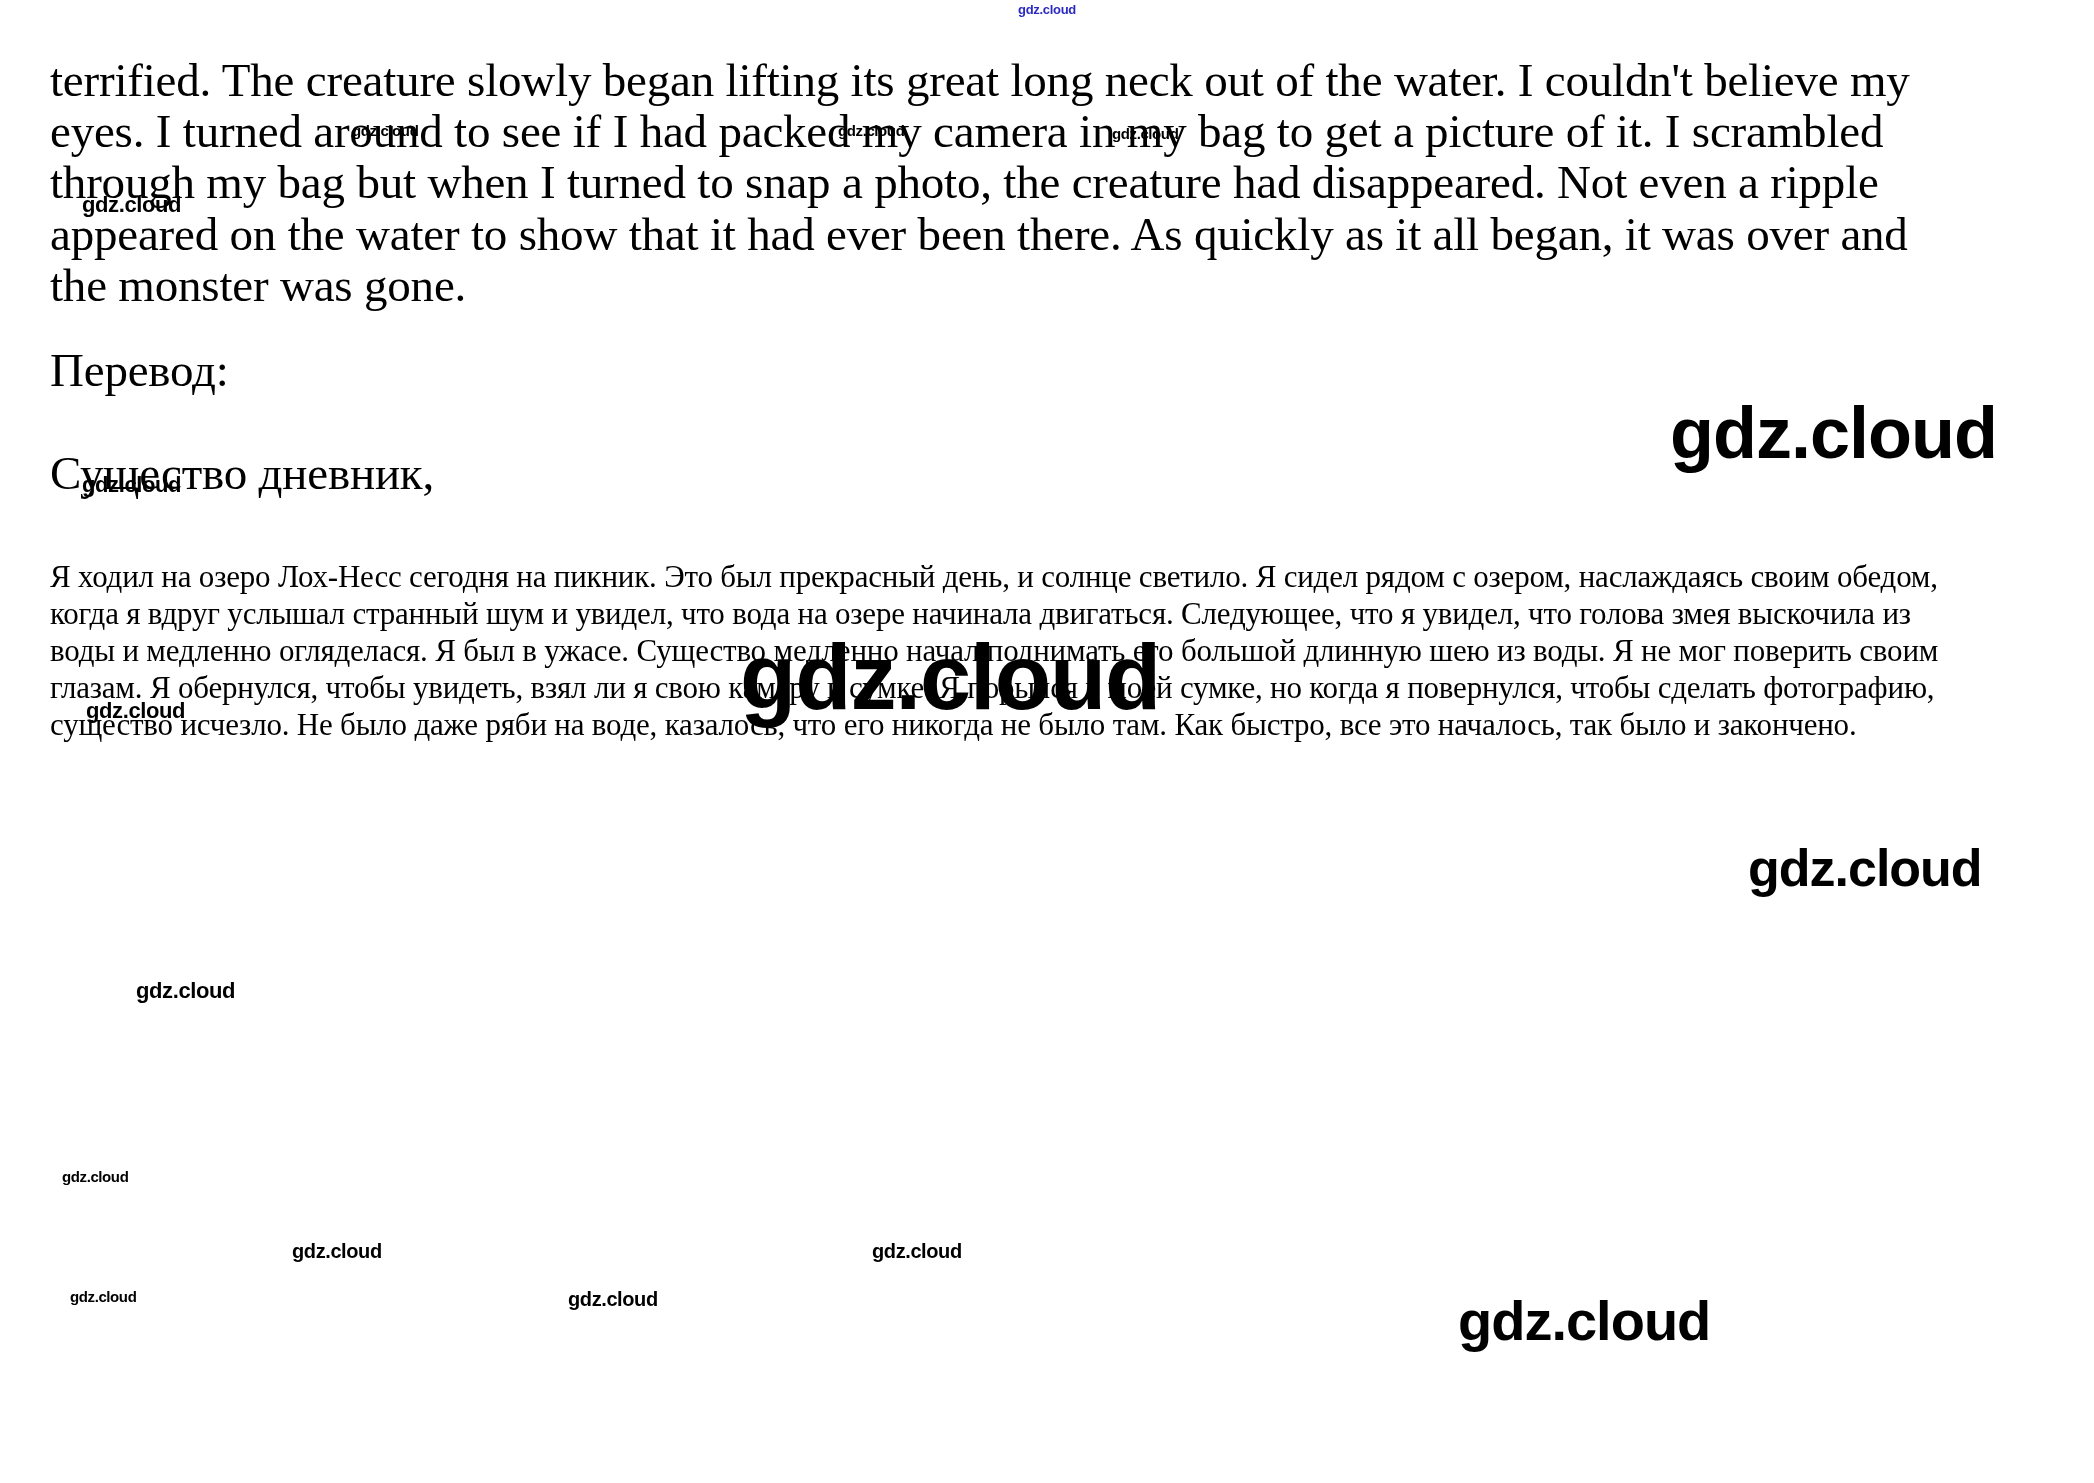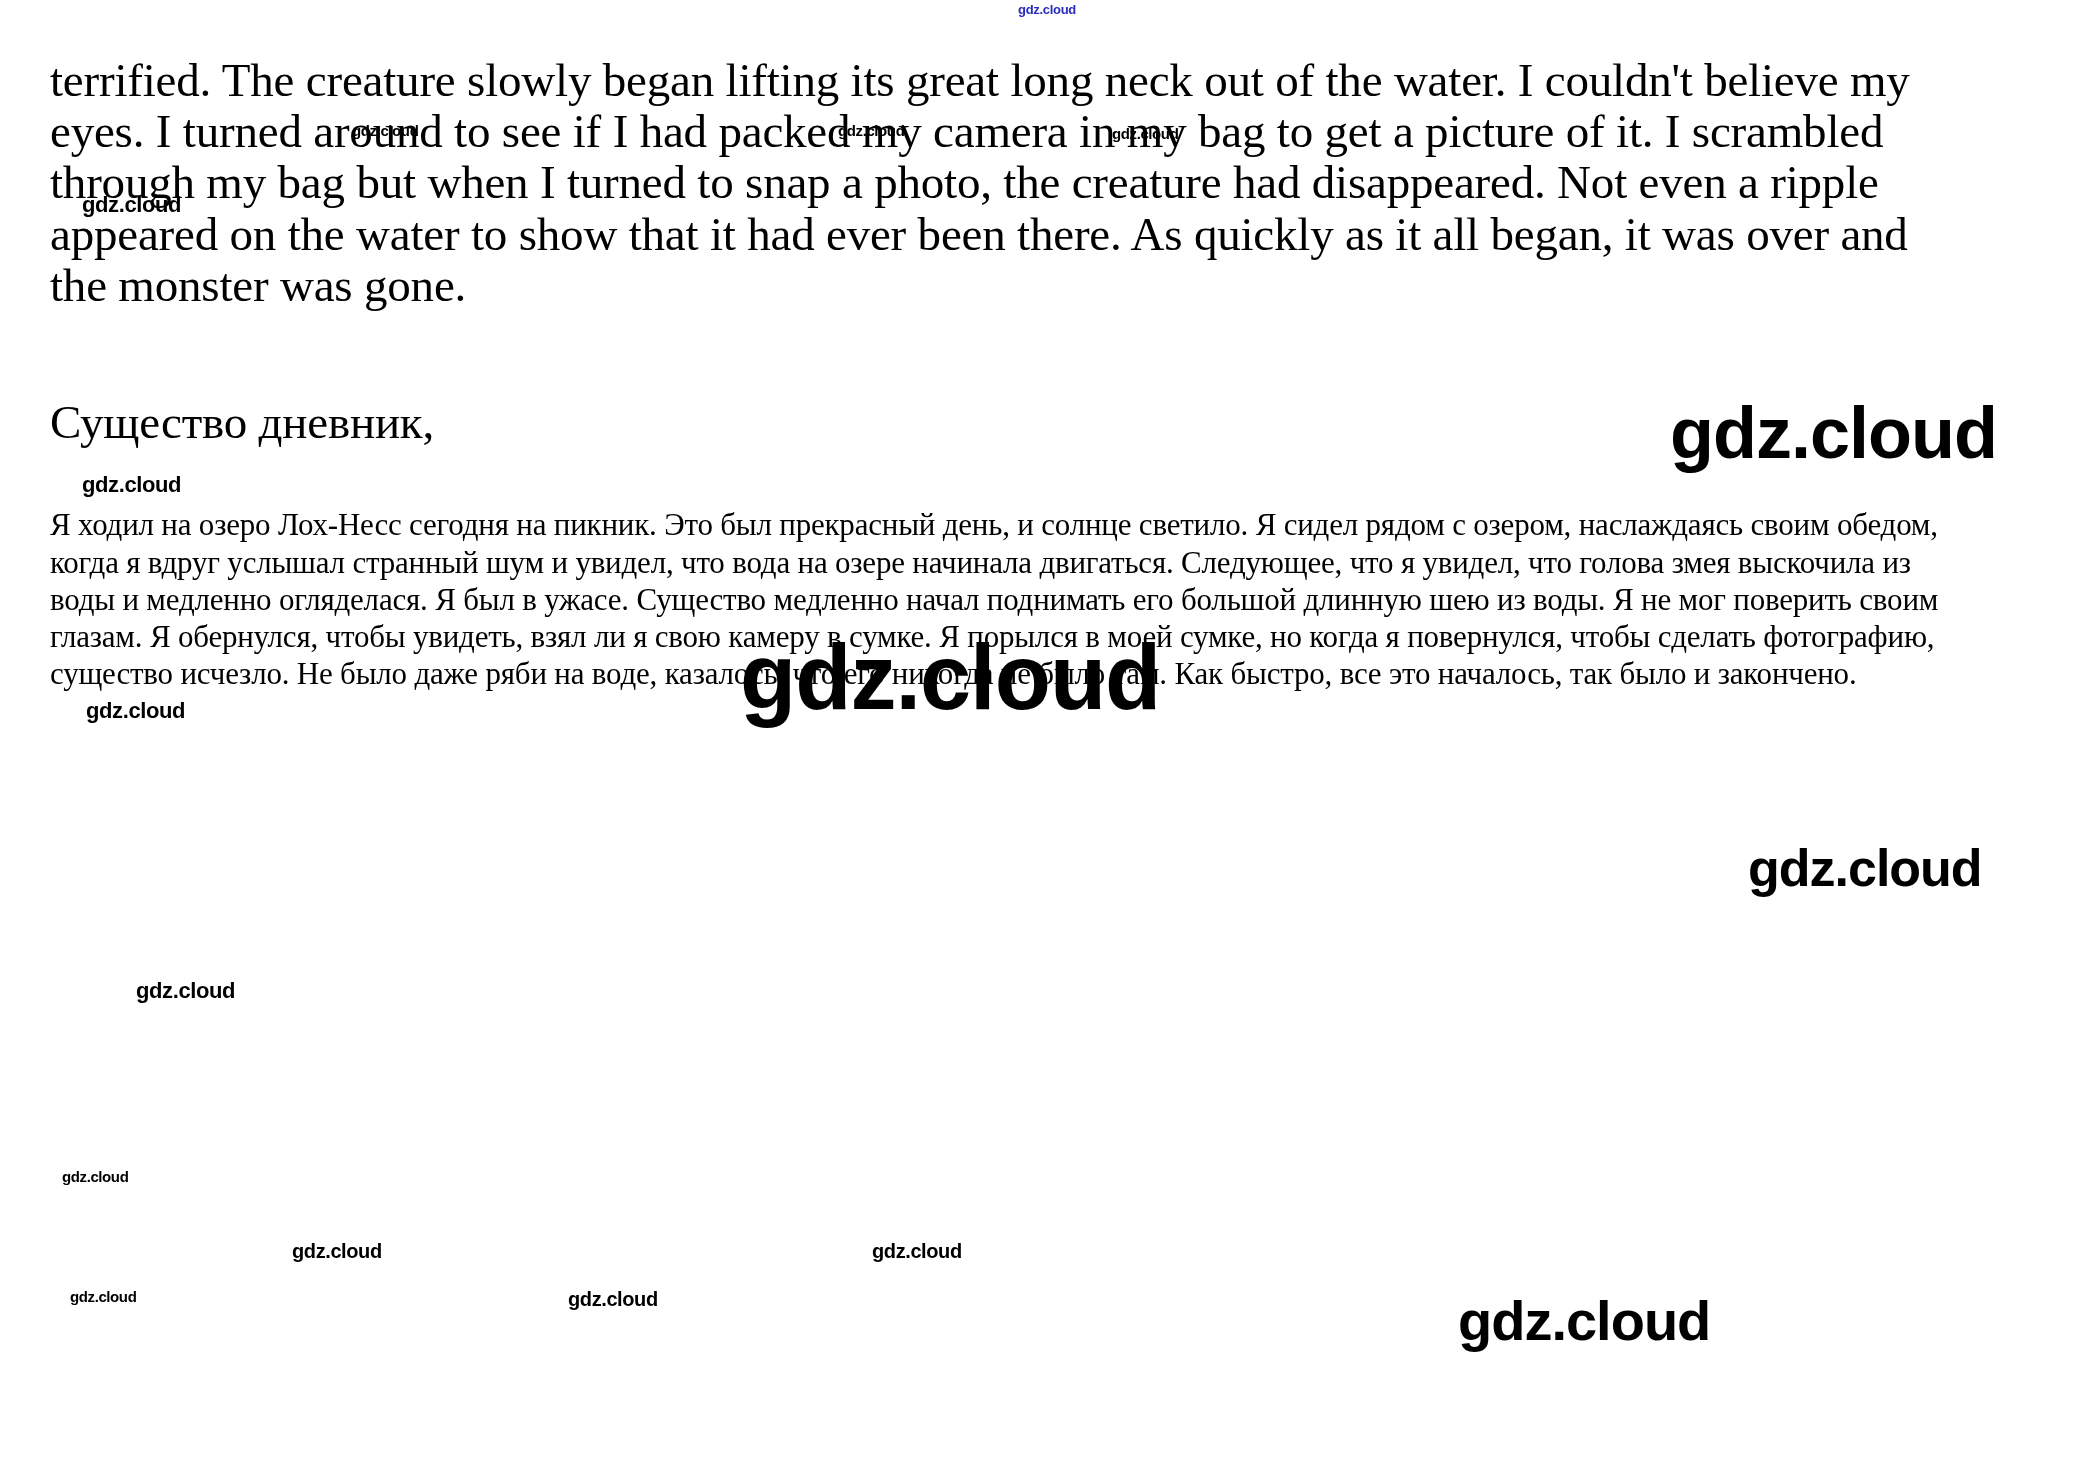--- a/index.html
+++ b/index.html
@@ -87,20 +87,21 @@
 <body>
 
 <div class="wm-top">gdz.cloud</div>
 
 <div class="doc">
 
   <p class="para en">terrified. The creature slowly began lifting its great long neck out of the water. I couldn't believe my eyes. I turned around to see if I had packed my camera in my bag to get a picture of it. I scrambled through my bag but when I turned to snap a photo, the creature had disappeared. Not even a ripple appeared on the water to show that it had ever been there. As quickly as it all began, it was over and the monster was gone.</p>
 
   <div class="spacer-sm"></div>
 
+  <p class="para">Перевод:</p>
 
   <div class="spacer-md"></div>
 
   <p class="para">Существо дневник,</p>
 
   <div class="spacer-lg"></div>
 
   <p class="para ru">Я ходил на озеро Лох-Несс сегодня на пикник. Это был прекрасный день, и солнце светило. Я сидел рядом с озером, наслаждаясь своим обедом, когда я вдруг услышал странный шум и увидел, что вода на озере начинала двигаться. Следующее, что я увидел, что голова змея выскочила из воды и медленно огляделася. Я был в ужасе. Существо медленно начал поднимать его большой длинную шею из воды. Я не мог поверить своим глазам. Я обернулся, чтобы увидеть, взял ли я свою камеру в сумке. Я порылся в моей сумке, но когда я повернулся, чтобы сделать фотографию, существо исчезло. Не было даже ряби на воде, казалось, что его никогда не было там. Как быстро, все это началось, так было и закончено.</p>
 
 </div>

